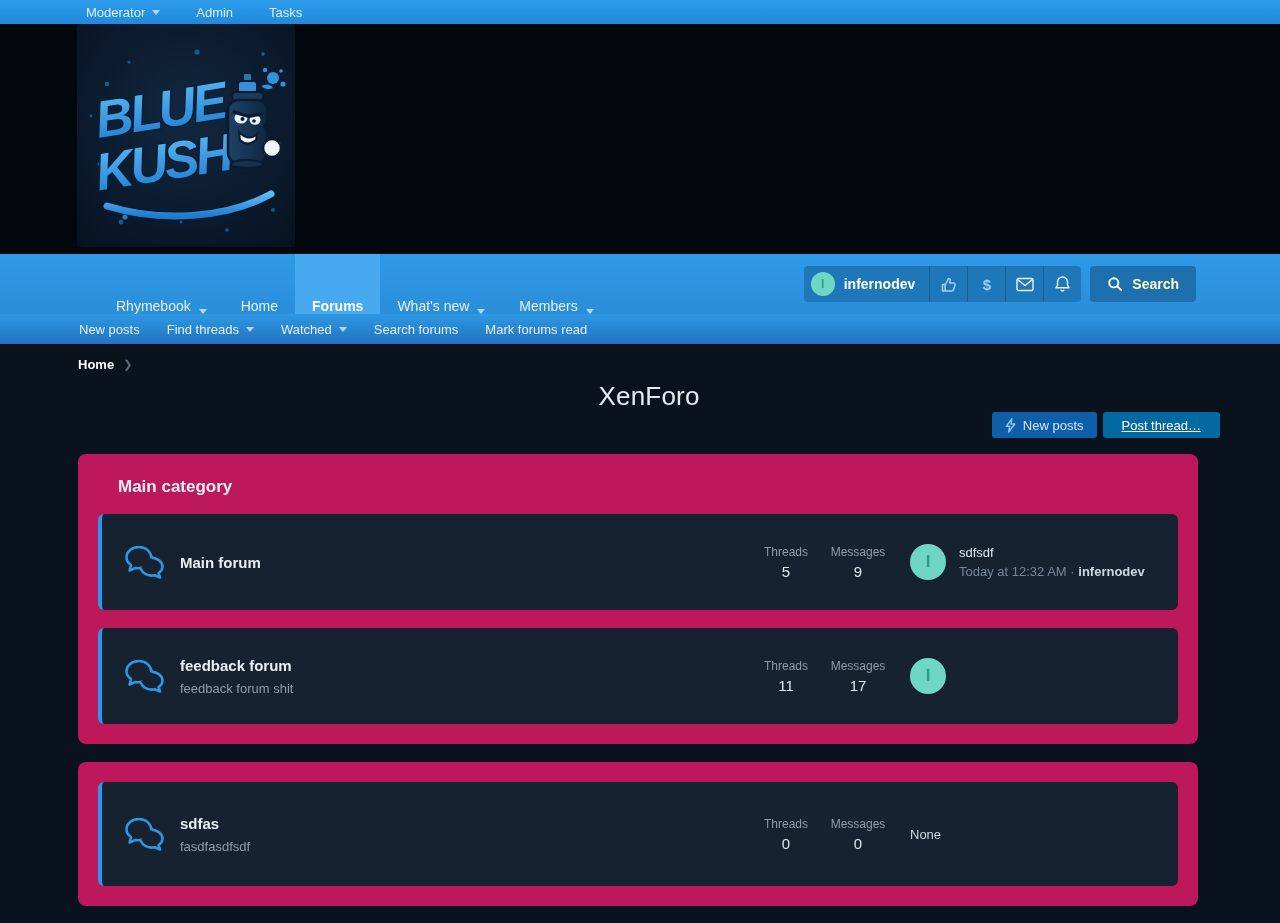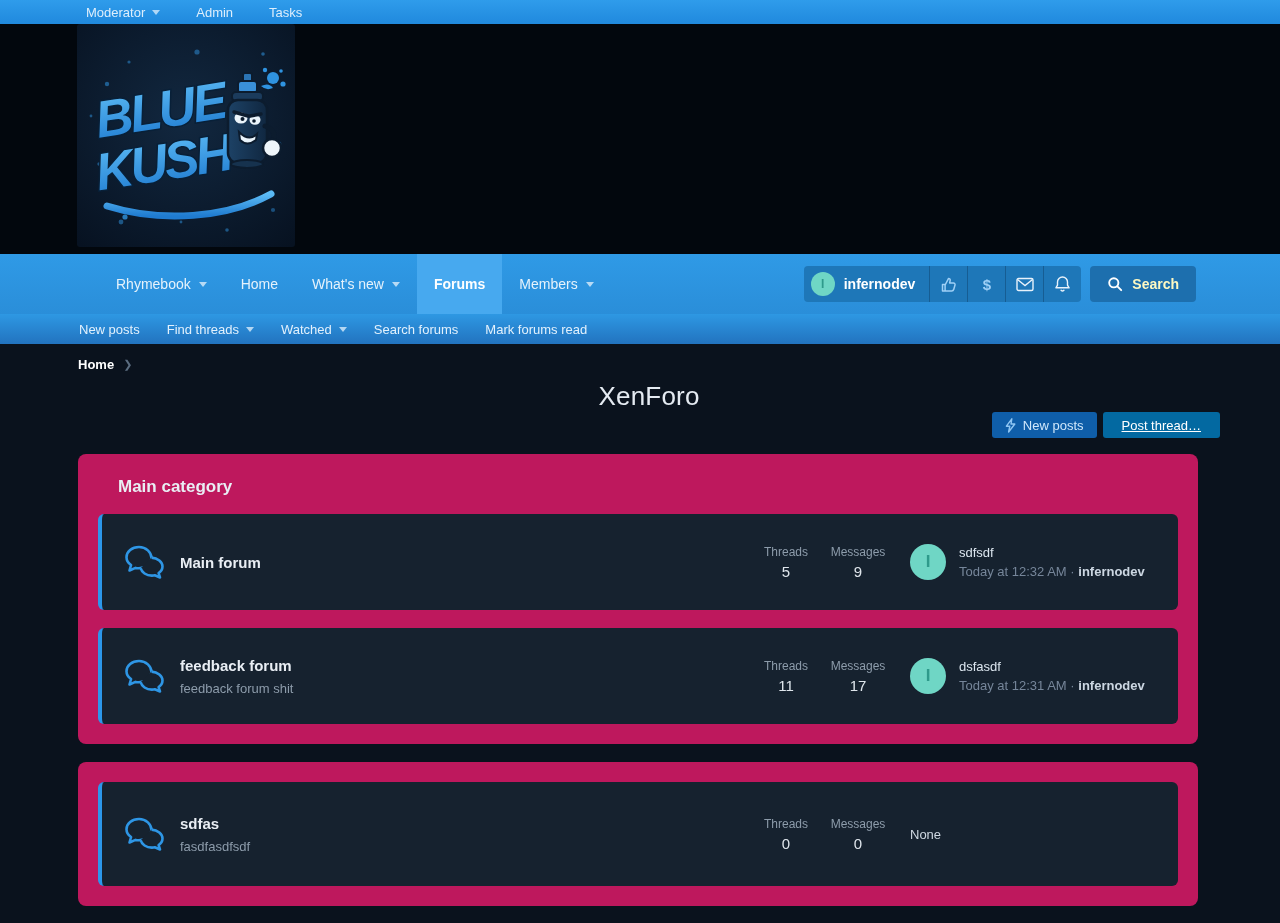--- a/index.html
+++ b/index.html
@@ -10,21 +10,21 @@
   .adminbar { height:24px; background:linear-gradient(#2f9ceb,#2089dd); display:flex; align-items:center; gap:36px; padding-left:86px; }
   .adminbar .abitem { font-size:13px; color:#ddeefc; display:flex; align-items:center; gap:7px; cursor:pointer; }
   .caret { width:0; height:0; border-left:4px solid transparent; border-right:4px solid transparent; border-top:5px solid currentColor; opacity:.75; display:inline-block; }
 
   
   .header { height:230px; background:#02070d; position:relative; }
   .logo-tile { position:absolute; left:77px; top:0; width:218px; height:223px; cursor:pointer; }
 
   
   .nav { height:60px; background:linear-gradient(#2f9ae6,#2a8ed9); display:flex; align-items:stretch; padding-left:99px; position:relative; }
-  .nav-item { display:flex; align-items:center; gap:8px; padding:0 17px; font-size:14px; color:rgba(255,255,255,.88); cursor:pointer; }
+  .nav-item { display:flex; align-items:flex-end; gap:8px; padding:0 17px; font-size:14px; color:rgba(255,255,255,.88); cursor:pointer; }
   .nav-item.active { background:#47a9ef; color:#fff; font-weight:700; }
   .nav-right { position:absolute; right:84px; top:12px; height:36px; display:flex; }
   .user-panel { display:flex; align-items:stretch; background:#1e77b8; border-radius:4px; overflow:hidden; }
   .upcell { display:flex; align-items:center; justify-content:center; border-left:1px solid rgba(8,45,78,.35); width:38px; cursor:pointer; }
   .upcell.user { width:auto; border-left:none; padding:0 14px 0 7px; gap:9px; }
   .nav-avatar { width:24px; height:24px; border-radius:50%; background:#6fd6c5; color:#2e9a8b; font-size:12px; font-weight:700; display:flex; align-items:center; justify-content:center; }
   .nav-username { color:#fff; font-size:14px; font-weight:700; }
   .dollar-glyph { color:#9fd0f6; font-size:15px; font-weight:700; }
   .search-btn { background:#1d6fae; border-radius:4px; display:flex; align-items:center; gap:9px; padding:0 17px; margin-left:9px; color:#fef9c3; font-size:14px; font-weight:600; cursor:pointer; }
 
@@ -148,26 +148,26 @@
 </div>
 
 <div class="nav">
   <div class="nav-item">
     <span>Rhymebook</span>
     <span class="caret"></span>
   </div>
   <div class="nav-item">
     <span>Home</span>
   </div>
+  <div class="nav-item active">
+    <span>Forums</span>
+  </div>
   <div class="nav-item">
     <span>What's new</span>
     <span class="caret"></span>
-  </div>
-  <div class="nav-item active">
-    <span>Forums</span>
   </div>
   <div class="nav-item">
     <span>Members</span>
     <span class="caret"></span>
   </div>
 
   <div class="nav-right">
     <div class="user-panel">
       <div class="upcell user">
         <span class="nav-avatar">I</span>
@@ -294,28 +294,20 @@
       <div class="stat">
         <div class="stat-label">Threads</div>
         <div class="stat-value">11</div>
       </div>
       <div class="stat">
         <div class="stat-label">Messages</div>
         <div class="stat-value">17</div>
       </div>
       <div class="lastpost">
         <div class="lp-avatar">I</div>
-        <div class="lp-text">
-          <div class="lp-title">dsfasdf</div>
-          <div class="lp-meta">
-            <span>Today at 12:31 AM</span>
-            <span>·</span>
-            <span class="lp-author">infernodev</span>
-          </div>
-        </div>
       </div>
     </div>
   </div>
 
   <div class="block" style="margin-top:18px;">
 
     <div class="frow" style="min-height:104px;">
       <div class="ficon">
         <svg width="42" height="36" viewBox="0 0 42 36">
           <path d="M15 3 C8 3 2.5 7.6 2.5 13.2 c0 3.2 1.8 6 4.6 7.8 L5.5 26.5 l6-2.6 c1.1.3 2.3.4 3.5.4 7 0 12.5-4.6 12.5-10.3 S22 3 15 3 Z" fill="none" stroke="#2e96e5" stroke-width="2.6" stroke-linejoin="round"></path>

